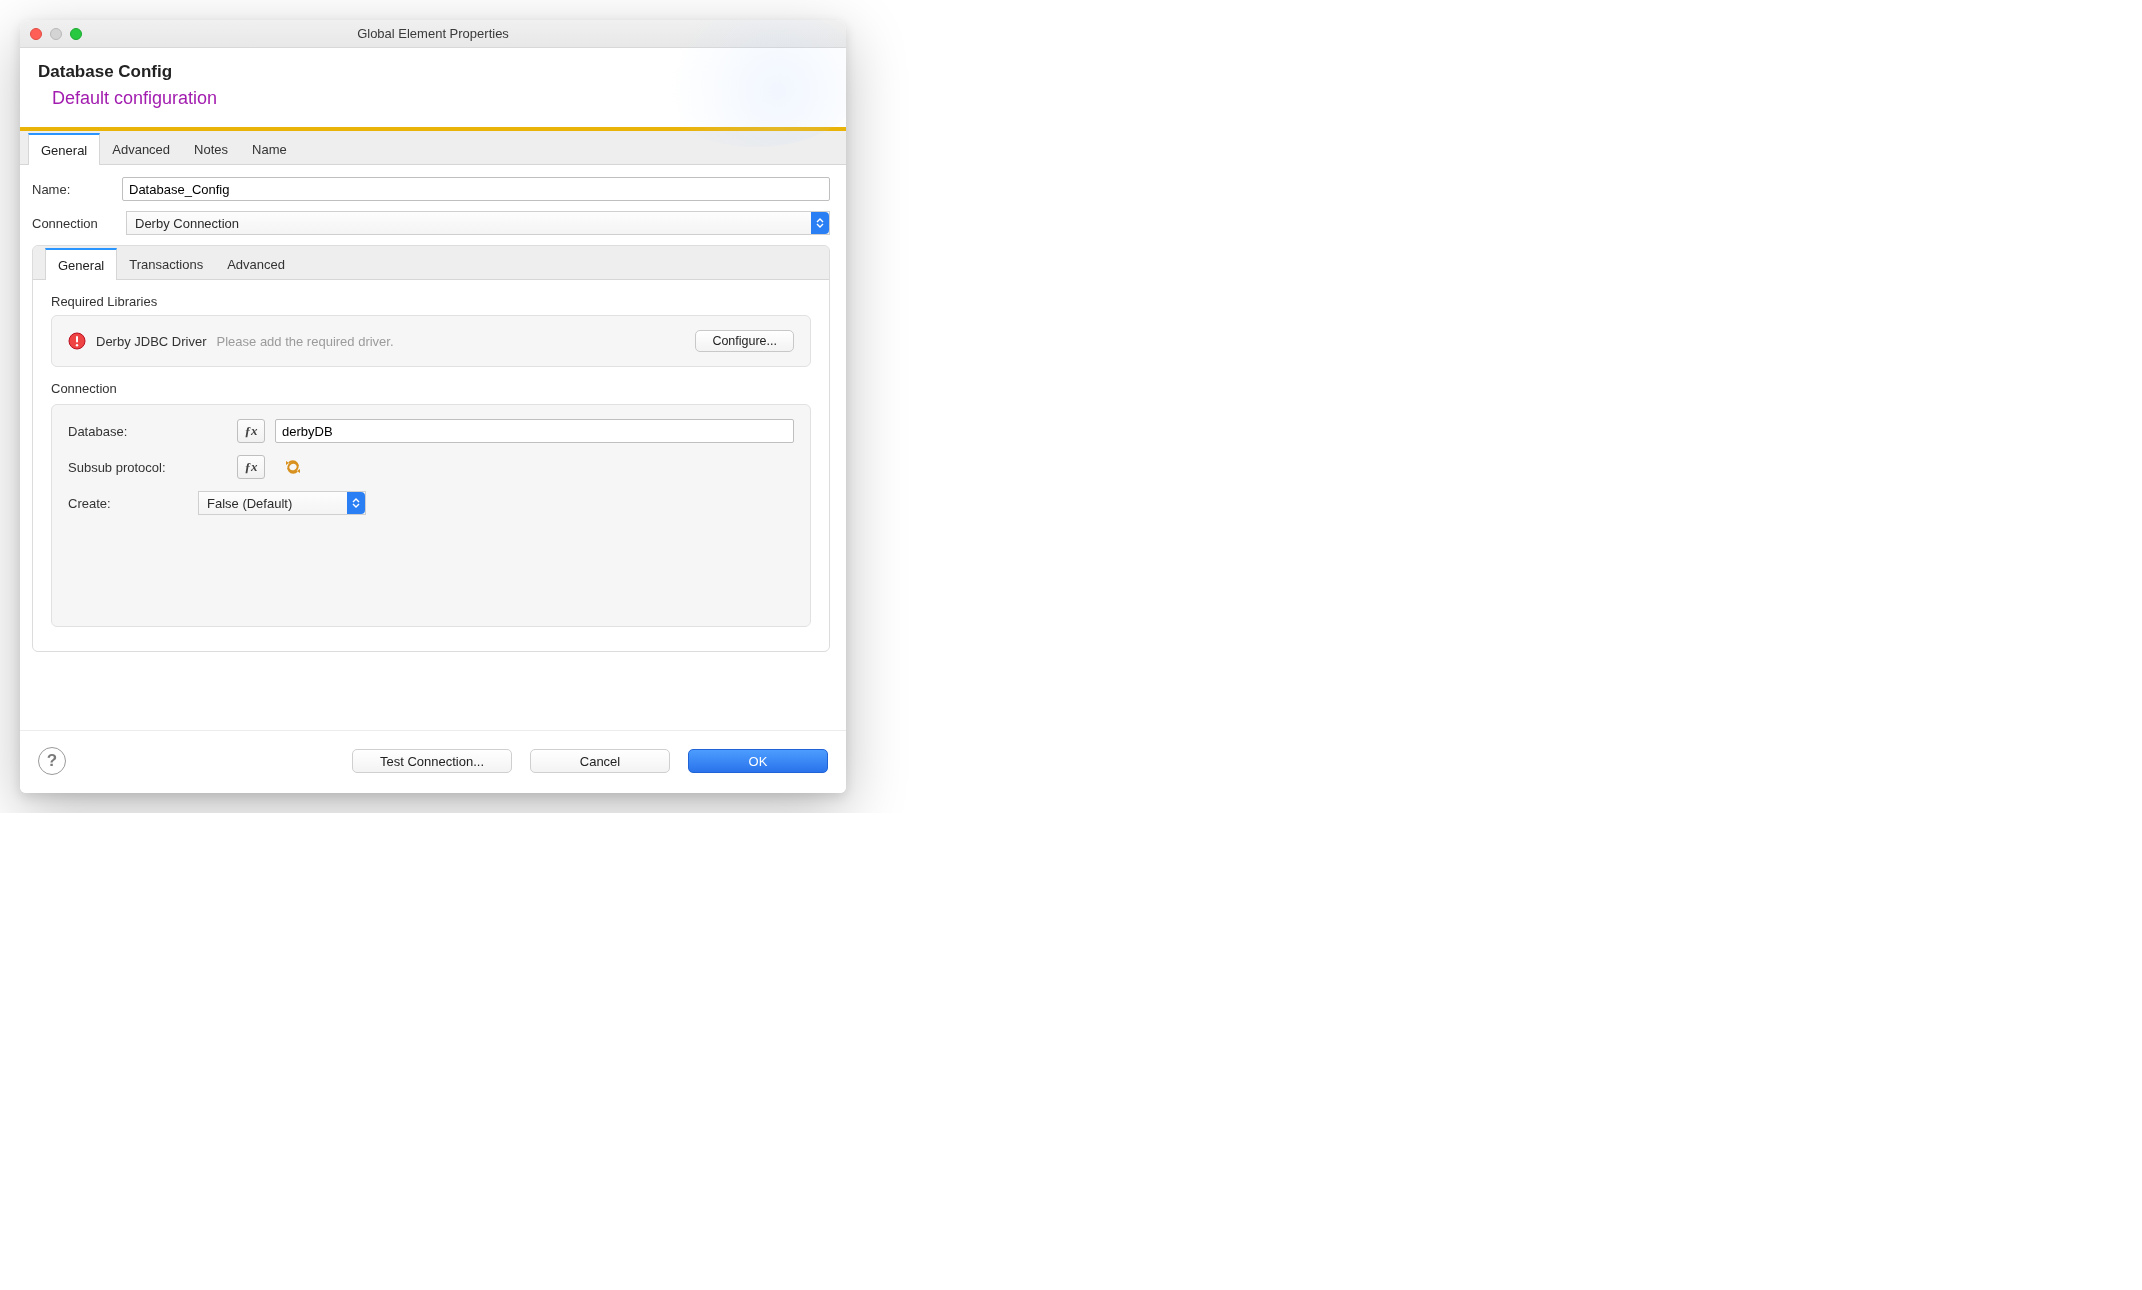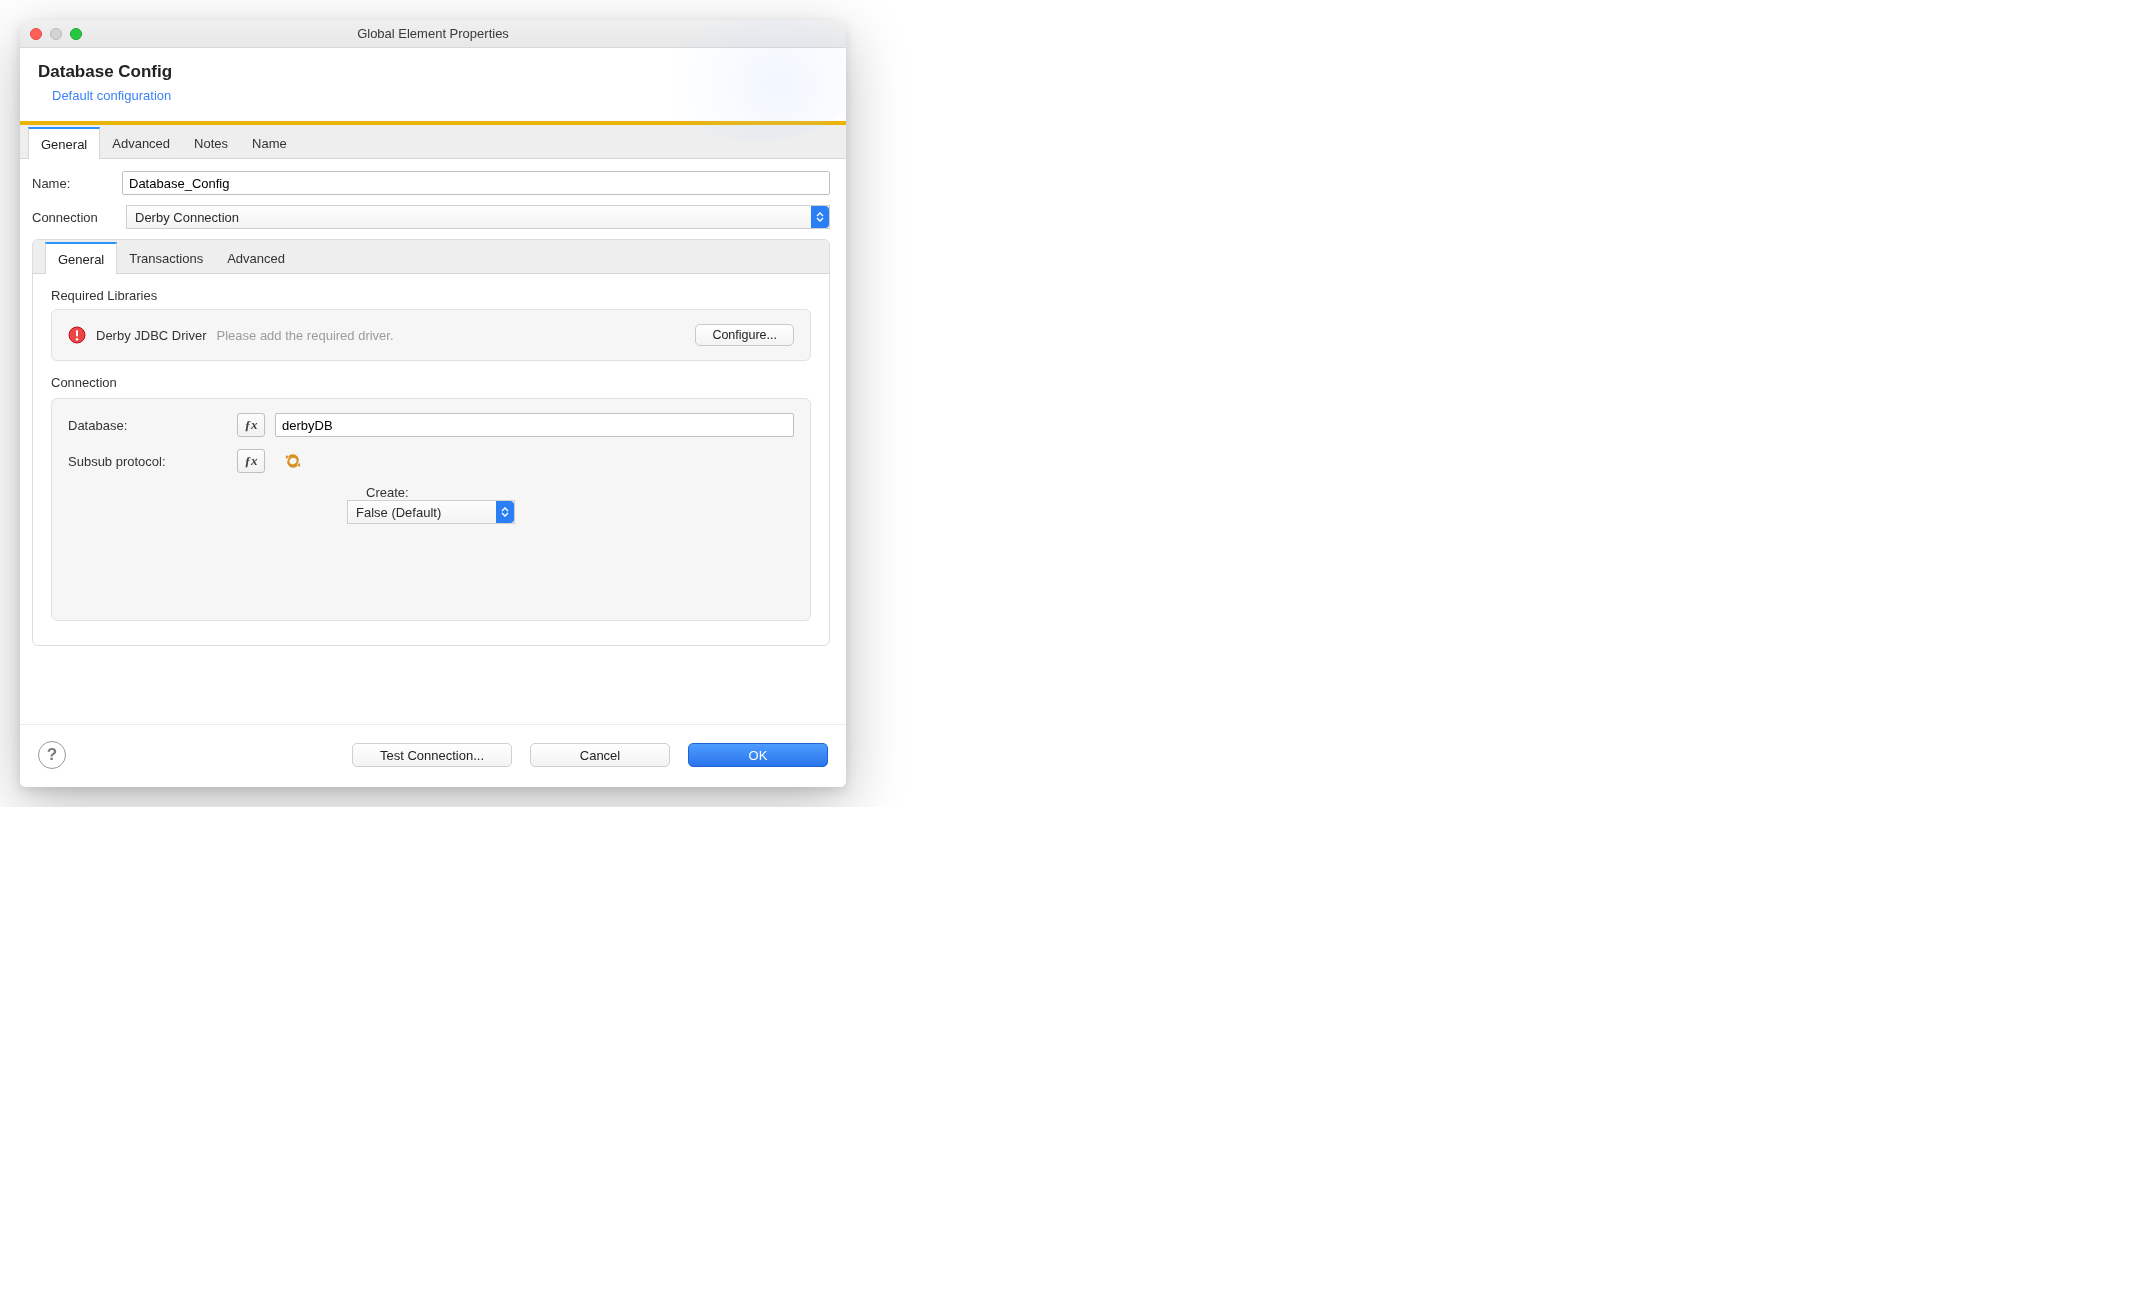--- a/index.html
+++ b/index.html
@@ -41,21 +41,21 @@
       position: relative;
     }
     .header-area::after {
       content: "";
       position: absolute; right: -20px; bottom: -20px;
       width: 220px; height: 140px; border-radius: 50%;
       background: radial-gradient(circle at 60% 60%, rgba(180,210,255,.18), rgba(180,210,255,0) 70%);
       pointer-events: none;
     }
     .header-title { font-size: 17px; font-weight: 600; color: #222; }
-    .header-subtitle { font-size: 13px; color: #3b82f6; margin-top: 6px; margin-left: 14px; }
+    .header-subtitle { font-size: 18px; color: #a21caf; margin-top: 6px; margin-left: 14px; }
     .tabs-row {
       display: flex; align-items: flex-end; gap: 0;
       background: #eeeeee; border-bottom: 1px solid #d6d6d6;
       padding-left: 8px; height: 34px;
     }
     .tab {
       padding: 8px 12px 7px 12px; font-size: 13px; color: #333;
       cursor: default; border-top: 2px solid transparent; position: relative;
     }
     .tab.active {
@@ -240,21 +240,21 @@
             <div class="clabel">Subsub protocol:</div>
             <div class="fx-btn">ƒx</div>
             <svg class="refresh-icn" viewBox="0 0 20 20">
               <path d="M5 11 A5 5 0 1 0 6 6" stroke="#d8911f" stroke-width="2" fill="none"></path>
               <path d="M3 4 L6 6 L3 8 Z" fill="#d8911f"></path>
               <path d="M15 9 A5 5 0 1 0 14 14" stroke="#d8911f" stroke-width="2" fill="none"></path>
               <path d="M17 16 L14 14 L17 12 Z" fill="#d8911f"></path>
             </svg>
           </div>
 
-          <div class="conn-row" style="margin-bottom:0;flex-direction:column;">
+          <div class="conn-row" style="margin-bottom:15px;">
             <div class="clabel">Create:</div>
             <div class="create-select-wrap">
               <div class="mac-select">
                 <span>False (Default)</span>
               </div>
               <div class="mac-stepper">
                 <svg viewBox="0 0 8 6">
                     <path d="M1 5 L4 2 L7 5" stroke="#fff" stroke-width="1.4" fill="none"></path>
                   </svg>
                 <svg viewBox="0 0 8 6">

